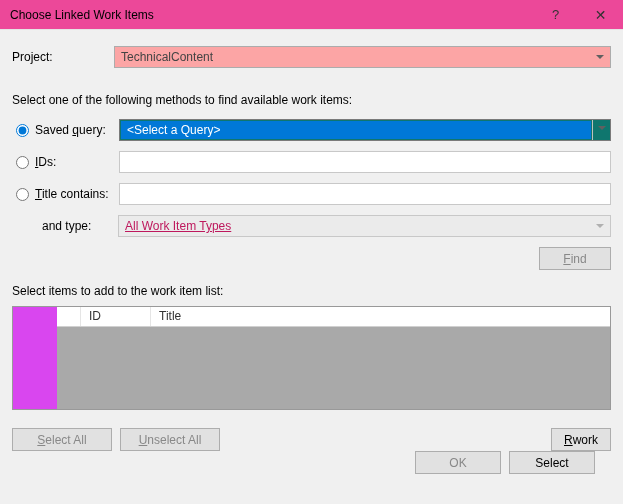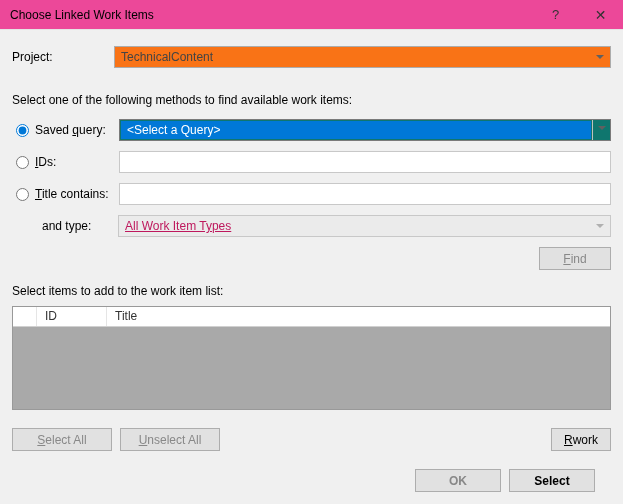--- a/index.html
+++ b/index.html
@@ -30,21 +30,21 @@
   .titlebar .btn span { font-size: 13px; }
   .titlebar .close span { font-size: 14px; }
   .content { padding: 10px 12px 12px 12px; }
   .row { display: flex; align-items: center; margin-bottom: 25px; }
   .row.gap { margin-top: 6px; }
   .lbl-col { width: 102px; }
   .ctrl-col { flex: 1; }
   .dropdown {
     width: 100%;
     height: 22px;
-    background: #f97316;
+    background: #fca5a5;
     border: 1px solid #acacac;
     display: flex;
     align-items: center;
     padding: 0 6px;
     position: relative;
     color: #444;
   }
   .dropdown.disabled { background: #ebebeb; color: #be185d; border-color: #c8c8c8; text-decoration: underline; }
   .dropdown .arrow {
     position: absolute; right: 6px; top: 50%; transform: translateY(-50%);
@@ -79,34 +79,34 @@
   .find-row { display: flex; justify-content: flex-end; margin: 10px 0 6px 0; }
   .btnflat {
     min-width: 72px; height: 23px;
     border: 1px solid #adadad; background: #e1e1e1;
     display: inline-flex; align-items: center; justify-content: center;
     padding: 0 10px; color: #888;
   }
   .btnflat.enabled { color: #000; }
   .btnflat u { text-decoration: underline; }
   .grid {
-    border: 1px solid #999; background: #d946ef; height: 104px; width: 100%;
+    border: 1px solid #999; background: #d946ef; height: 104px; width: 100%; padding-left: 44px;
   }
   .grid-head {
     display: flex; background: #fff; height: 20px; border-bottom: 1px solid #d0d0d0;
   }
   .gh { border-right: 1px solid #e5e5e5; padding: 2px 8px; font-size: 12px; color: #333; }
   .gh.chk { width: 24px; border-right: 1px solid #e5e5e5; }
   .gh.id { width: 70px; }
   .gh.title { flex: 1; border-right: none; }
   .grid-body { background: #a9a9a9; height: 82px; }
   .selbl { margin: 14px 0 8px 0; }
   .bottom-row { display: flex; gap: 8px; margin-top: 18px; }
   .bottom-row .spacer { flex: 1; }
-  .dlg-btns { display: flex; justify-content: flex-end; gap: 8px; margin-top: 18px; padding-right: 16px; font-weight: bold;}
+  .dlg-btns { display: flex; justify-content: flex-end; gap: 8px; margin-top: 0; padding-right: 16px;}
   u.mn { text-decoration: underline; }
   input[type=radio] { accent-color: #0078d7; }
 </style>
 </head>
 <body>
 
 <div class="titlebar">
   <span class="title">Choose Linked Work Items</span>
   <div class="btn">
       <span>?</span>

